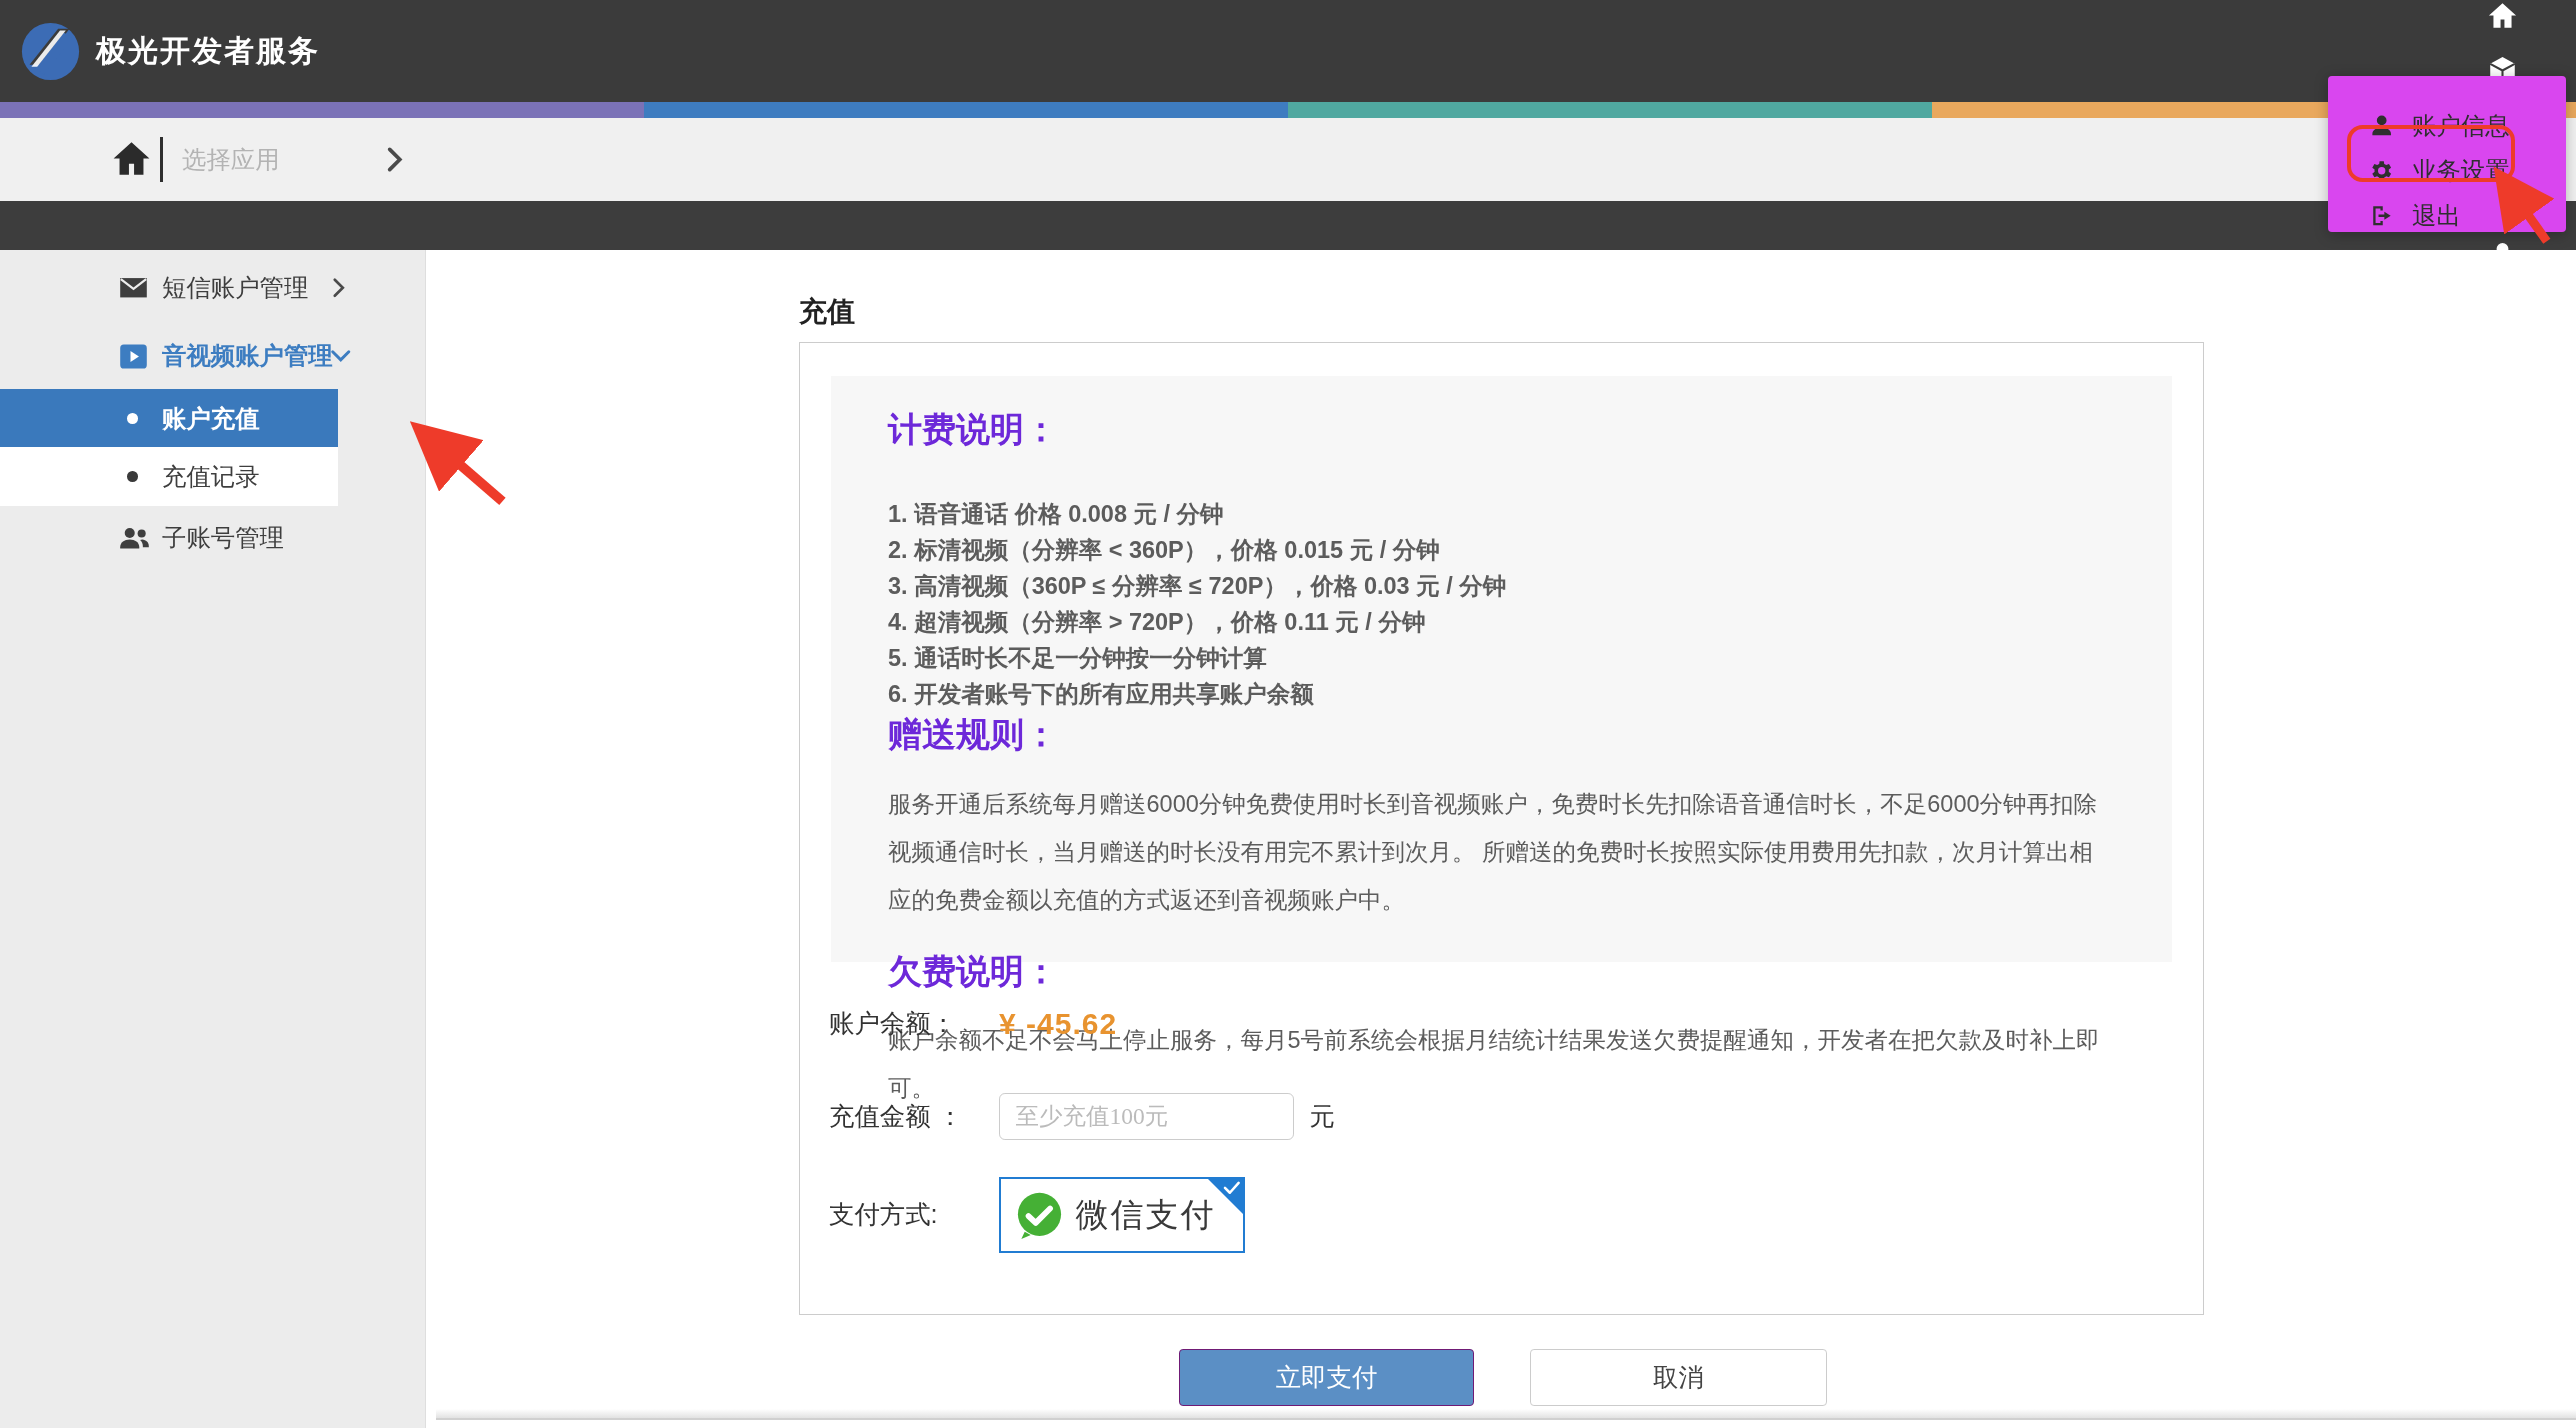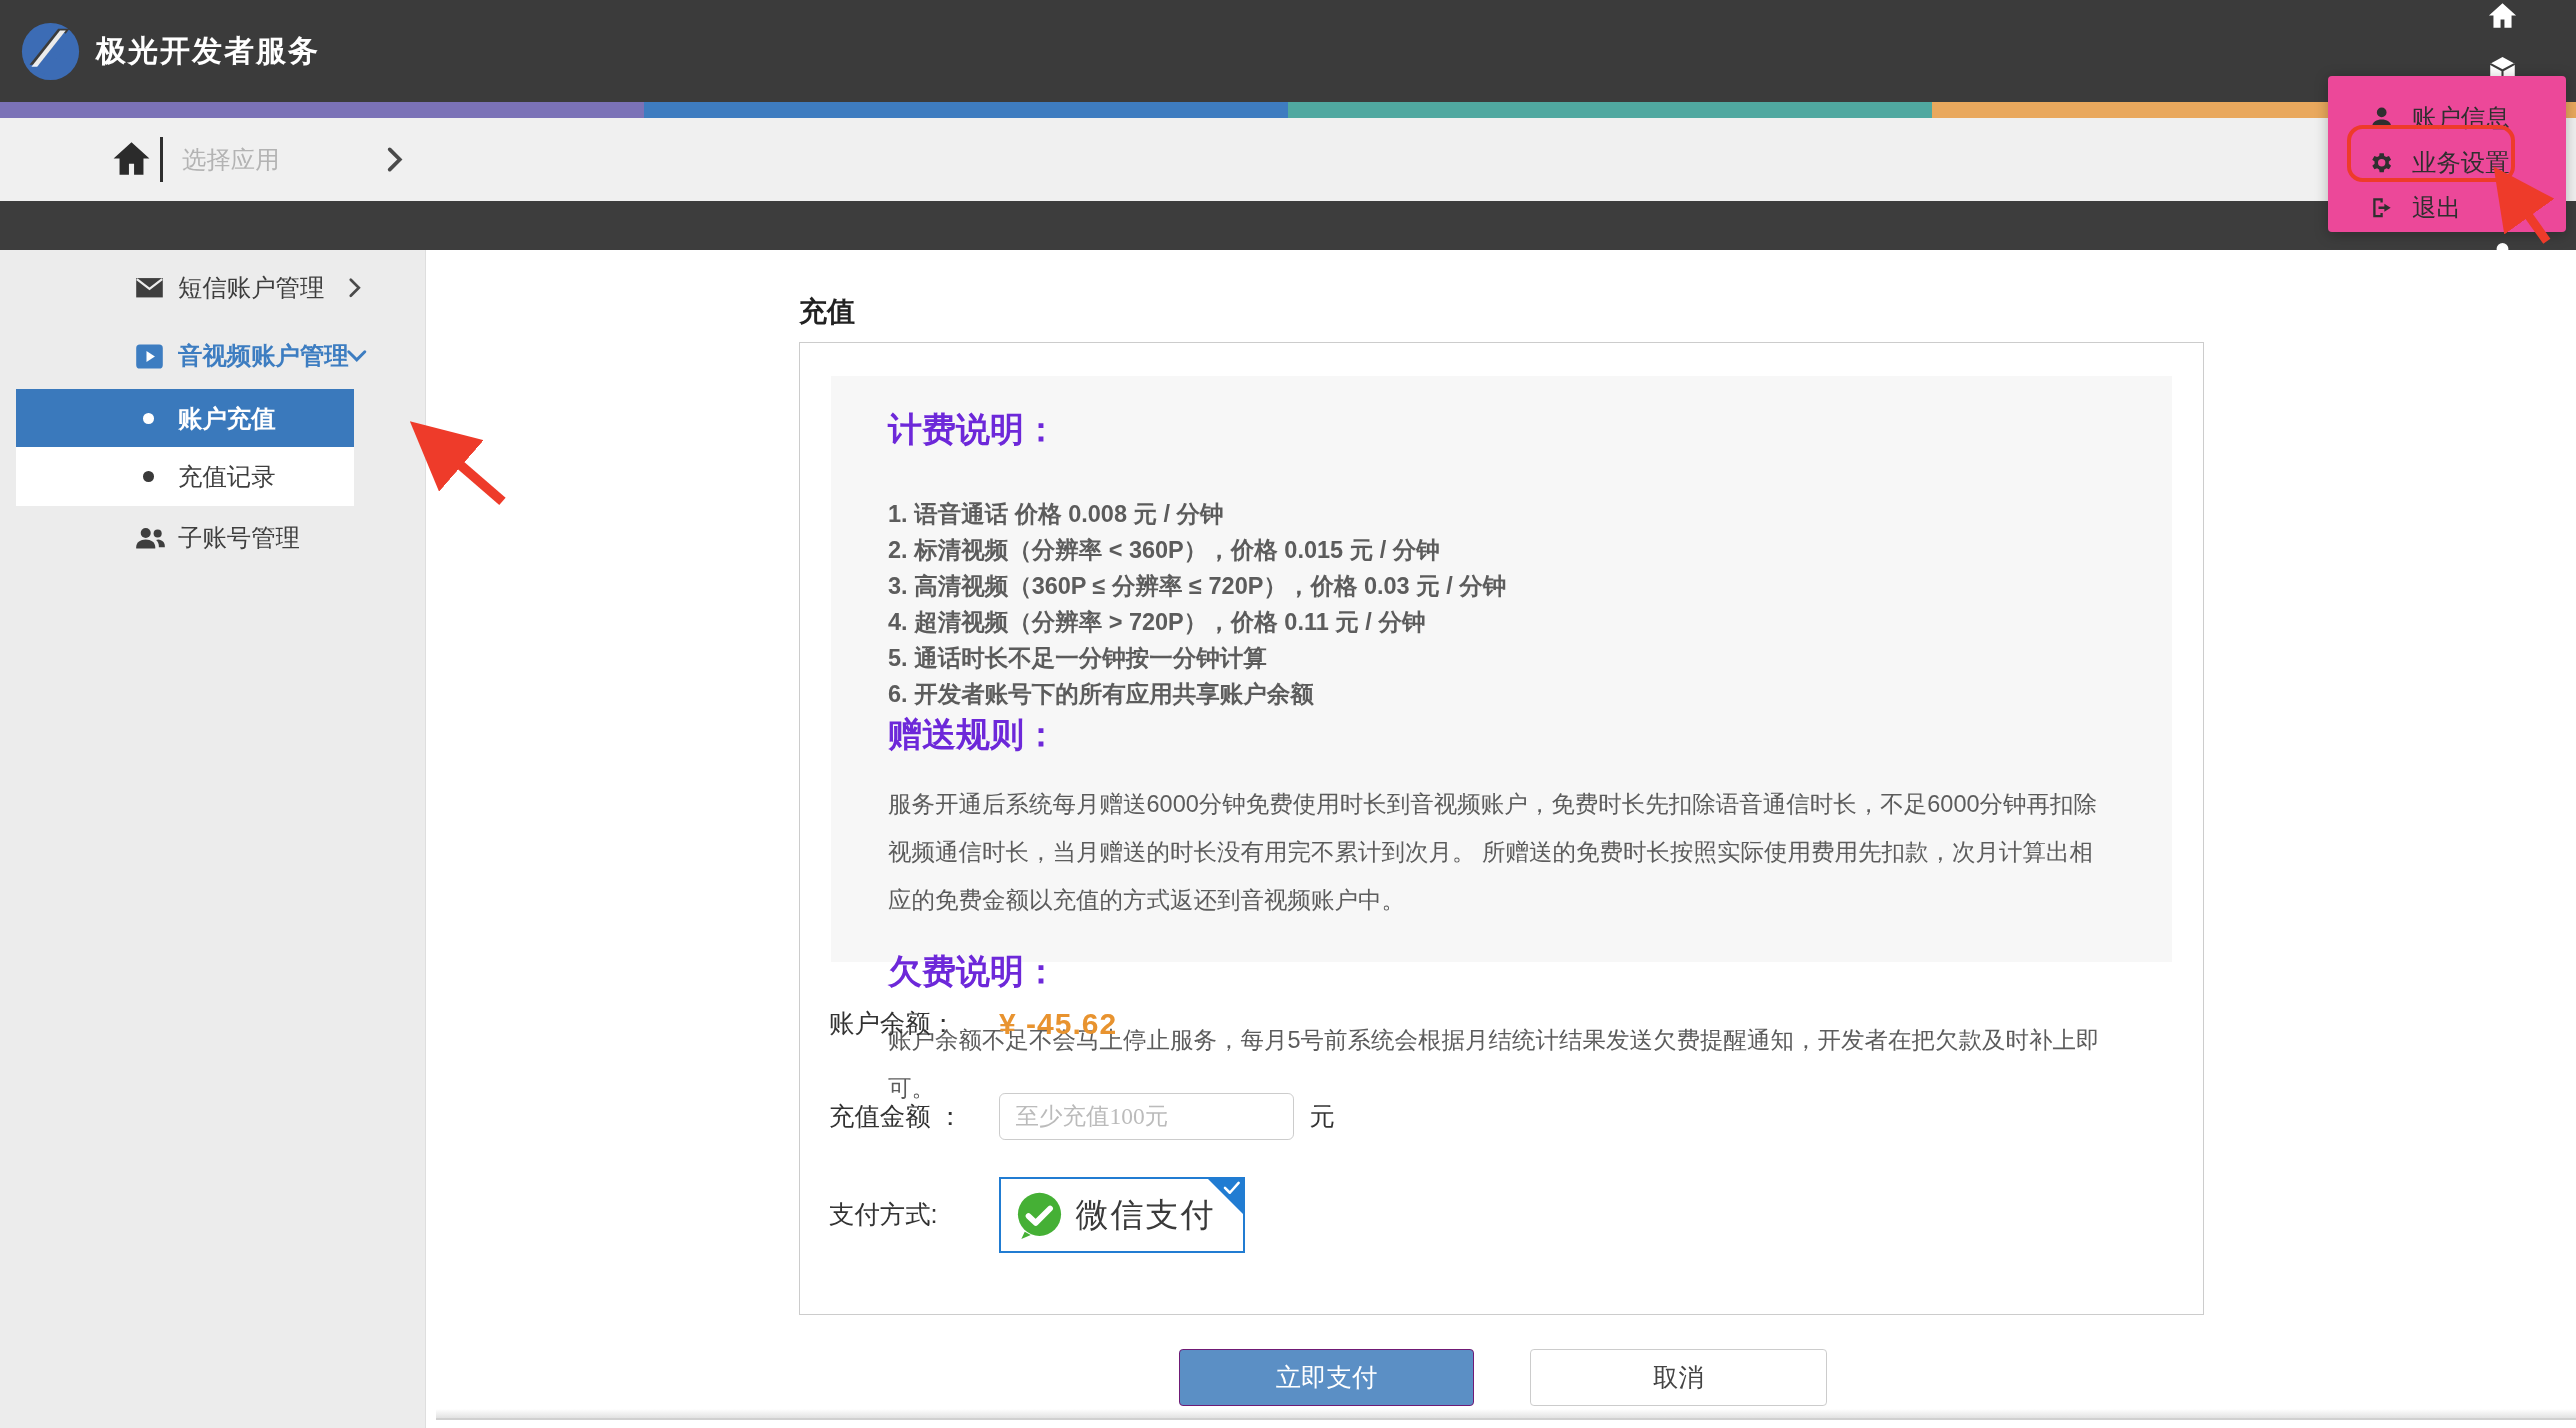--- a/index.html
+++ b/index.html
@@ -28,21 +28,21 @@
   .approw .home { position:absolute; left:111px; top:20.5px; cursor:pointer; }
   .approw .vdiv { position:absolute; left:160px; top:19.5px; width:2.9px; height:45px; background:#2e2e2e; }
   .app-ph { position:absolute; left:182px; top:27px; font-size:24.4px; color:#b3b3b3; cursor:pointer; }
   .approw .crumb { position:absolute; left:383px; top:29px; }
 
   
   .darkbar { position:absolute; left:0; top:201px; width:2576px; height:49px; background:#3d3d3d; }
 
   
   .sidebar { position:absolute; left:0; top:250px; width:426px; height:1179px; background:#ececec; border-right:1px solid #dedede; }
-  .sb-item { position:absolute; left:16px; width:338px; display:flex; align-items:center; cursor:pointer; color:#3e3e3e; }
+  .sb-item { position:absolute; left:0; width:338px; display:flex; align-items:center; cursor:pointer; color:#3e3e3e; }
   .sb-item .sb-ic { position:absolute; left:119px; display:flex; }
   .sb-item .sb-label { position:absolute; left:162px; font-size:24.4px; }
   .sb-item .sb-chev { position:absolute; left:330px; display:flex; }
   .sb-sms { top:3.9px; height:68px; }
   .sb-av { top:72px; height:68px; color:#3d7dc1; }
   .sb-av .sb-label { color:#3d7dc1; font-weight:bold; }
   .sb-recharge { top:139px; height:59px; background:#3a79bc; }
   .sb-recharge .sb-label { color:#ffffff; font-weight:bold; }
   .sb-records { top:197px; height:59px; background:#ffffff;padding-left:12px; }
   .sb-sub-bullet { position:absolute; left:127px; width:10.7px; height:10.7px; border-radius:50%; }
@@ -81,22 +81,22 @@
   .wechat-logo { margin-left:11.7px; }
   .wechat-text { font-size:33px; color:#3a3a3a; font-weight:500; margin-left:9.8px; letter-spacing:2px; }
   .tile-corner { position:absolute; right:-1px; top:-1px; width:0; height:0; border-left:37px solid transparent; border-top:37px solid #217cd2; }
   .tile-check { position:absolute; right:2px; top:2px; }
 
   .btn { position:absolute; top:1349px; height:57px; border-radius:3.9px; font-size:25.4px; display:flex; align-items:center; justify-content:center; cursor:pointer; font-family:"Liberation Sans","DejaVu Sans",sans-serif; }
   .btn-pay { left:1179px; width:295px; background:#5b8fc5; color:#ffffff; border:1px solid #701a75; }
   .btn-cancel { left:1530px; width:297px; background:#ffffff; color:#444444; border:1px solid #cccccc; }
 
   
-  .dropdown { position:absolute; left:2328px; top:76px; width:238px; height:156px; background:#ec4899; border-radius:3.9px;
-              box-shadow:0 2.9px 13.7px rgba(0,0,0,0.25); z-index:40; padding-top:19px; }
+  .dropdown { position:absolute; left:2328px; top:76px; width:238px; height:156px; background:#d946ef; border-radius:3.9px;
+              box-shadow:0 2.9px 13.7px rgba(0,0,0,0.25); z-index:40; padding-top:27px; }
   .dd-item { position:relative; height:45px; display:flex; align-items:center; cursor:pointer; color:#2f2f2f; }
   .dd-ic { position:absolute; left:41px; display:flex; }
   .dd-label { position:absolute; left:84px; font-size:24.4px; }
 
   
   .anno { position:absolute; z-index:50; pointer-events:none; }
   .red-rect { left:2347px; top:125px; width:168px; height:57px; border:4.9px solid #ee3b2a; border-radius:15.6px; }
   svg.arrow { position:absolute; z-index:50; overflow:visible; pointer-events:none; }
 </style>
 </head>

